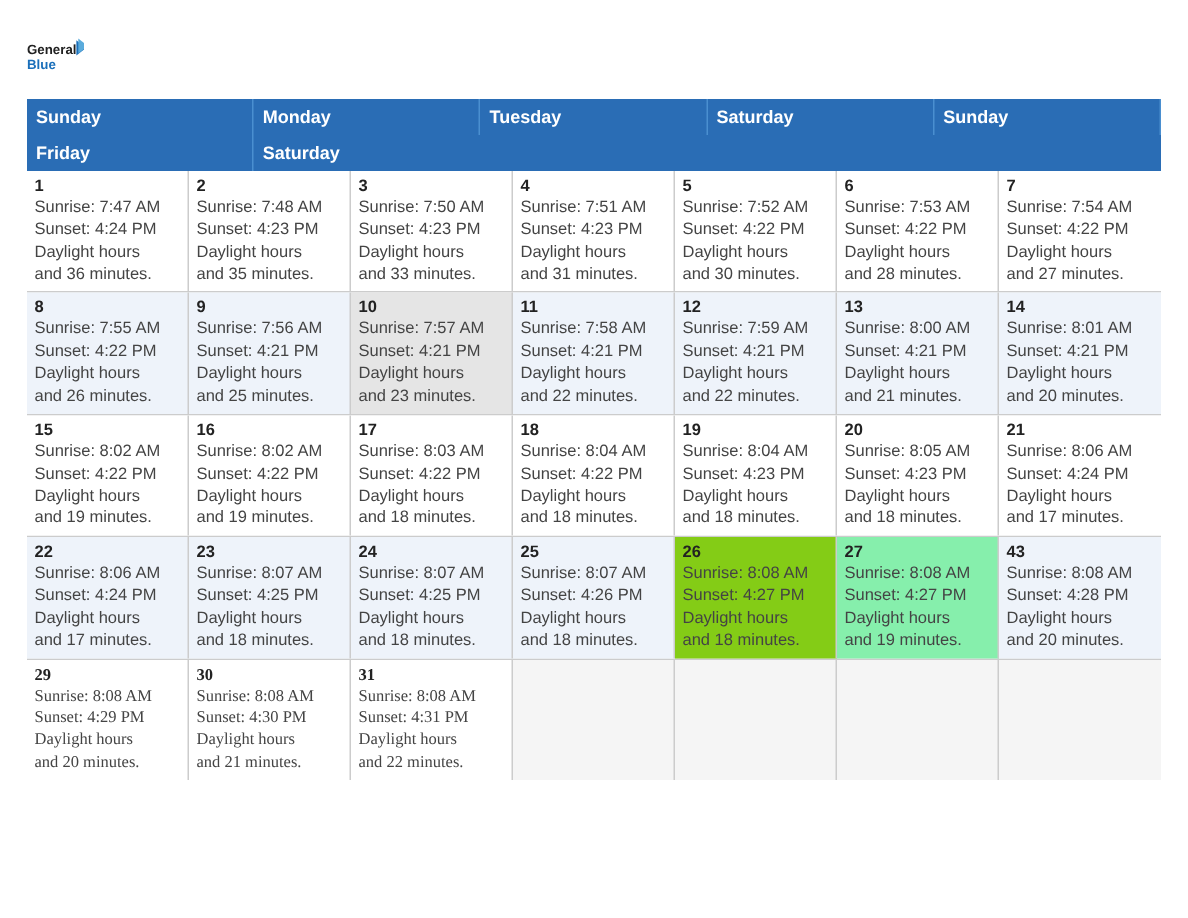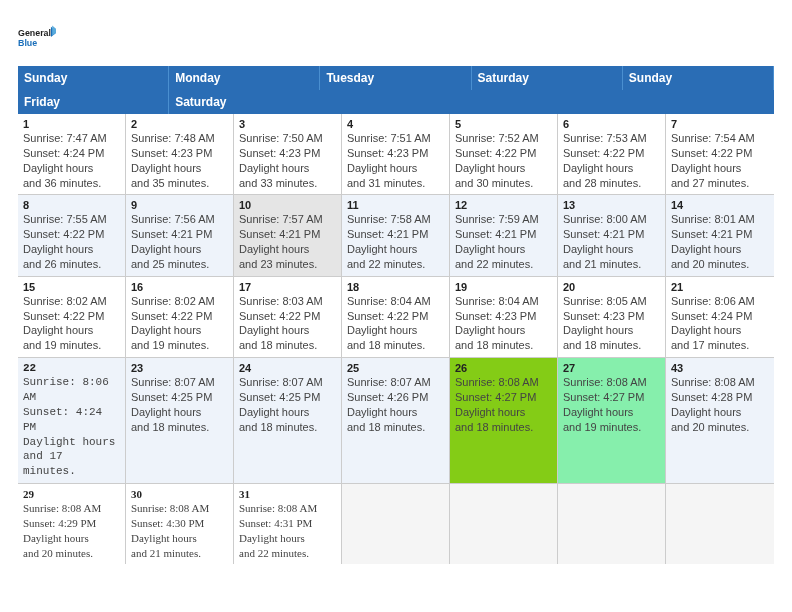--- a/index.html
+++ b/index.html
@@ -211,21 +211,21 @@
           <div class="cal-cell">
         <span class="day-num">20</span>
         <span class="info">Sunrise: 8:05 AM<br>Sunset: 4:23 PM<br>Daylight hours<br>and 18 minutes.</span>
       </div>
           <div class="cal-cell">
         <span class="day-num">21</span>
         <span class="info">Sunrise: 8:06 AM<br>Sunset: 4:24 PM<br>Daylight hours<br>and 17 minutes.</span>
       </div>
         </div>
         <div class="cal-row">
-          <div class="cal-cell" style="background: rgb(238, 243, 250); font-family: Liberation Mono, monospace;">
+          <div class="cal-cell" style="background: rgb(238, 243, 250);">
         <span class="day-num">22</span>
         <span class="info">Sunrise: 8:06 AM<br>Sunset: 4:24 PM<br>Daylight hours<br>and 17 minutes.</span>
       </div>
           <div class="cal-cell" style="background: rgb(238, 243, 250);">
         <span class="day-num">23</span>
         <span class="info">Sunrise: 8:07 AM<br>Sunset: 4:25 PM<br>Daylight hours<br>and 18 minutes.</span>
       </div>
           <div class="cal-cell" style="background: rgb(238, 243, 250);">
         <span class="day-num">24</span>
         <span class="info">Sunrise: 8:07 AM<br>Sunset: 4:25 PM<br>Daylight hours<br>and 18 minutes.</span>

